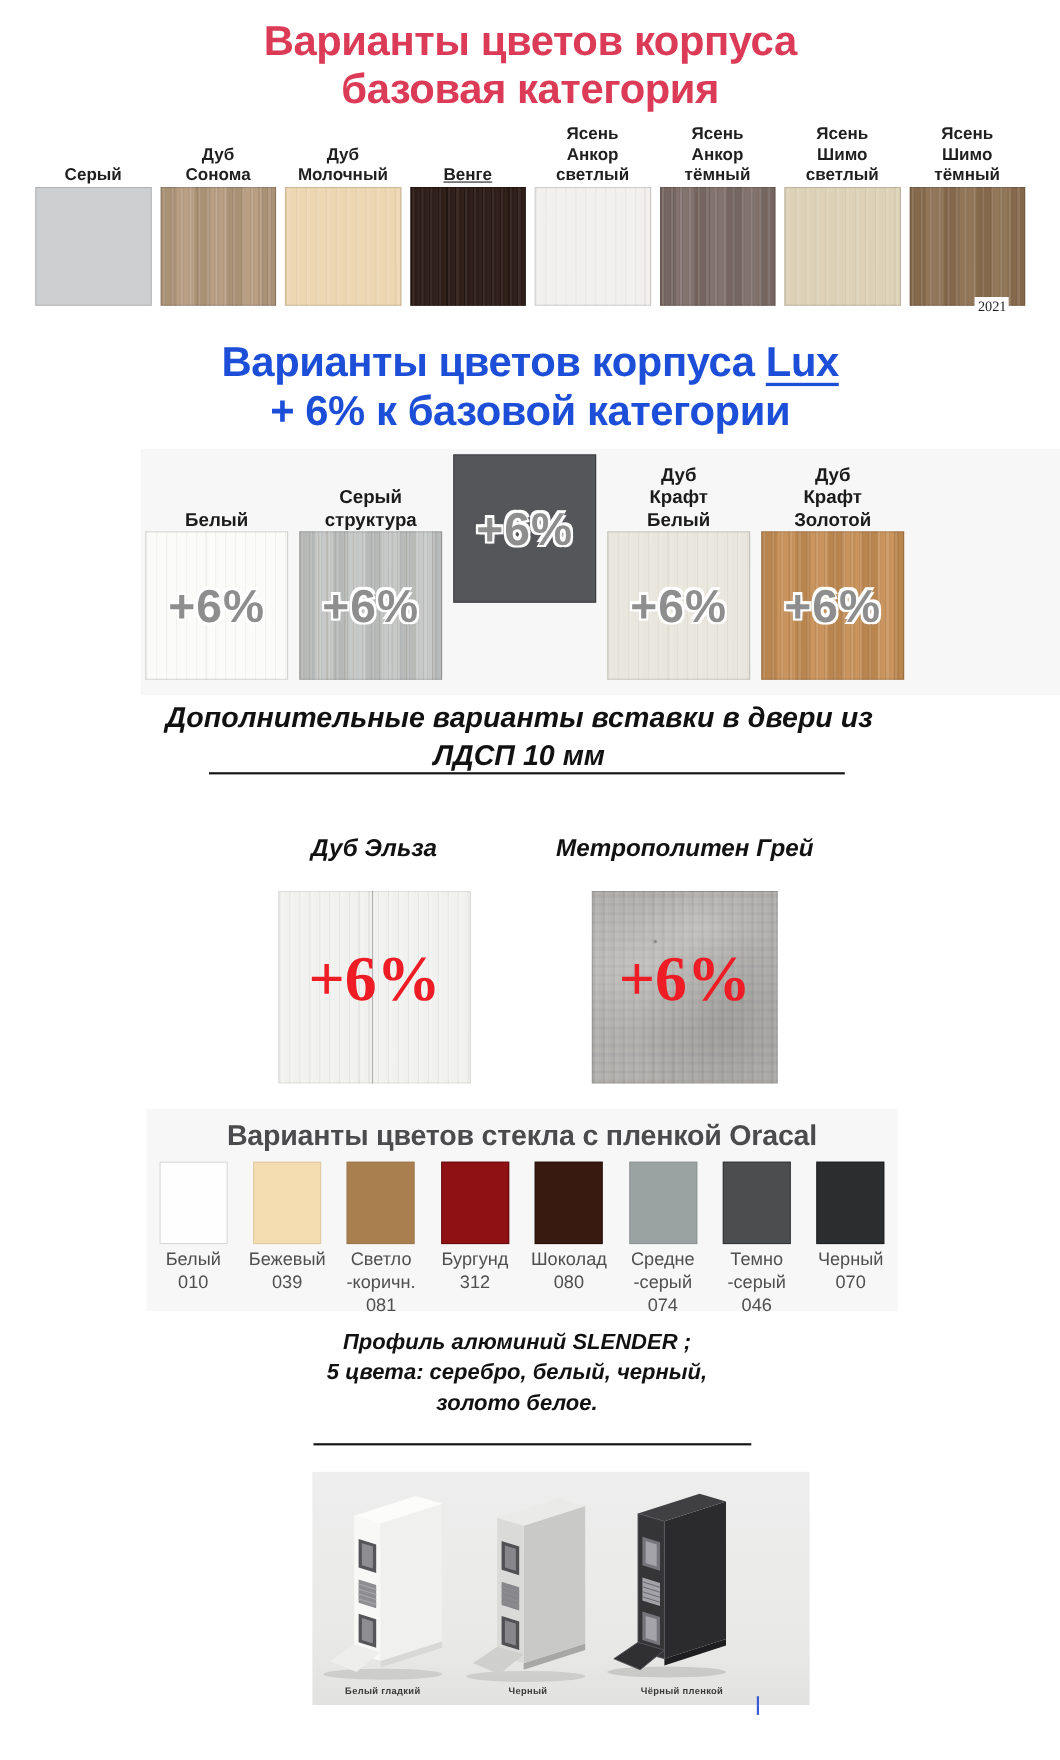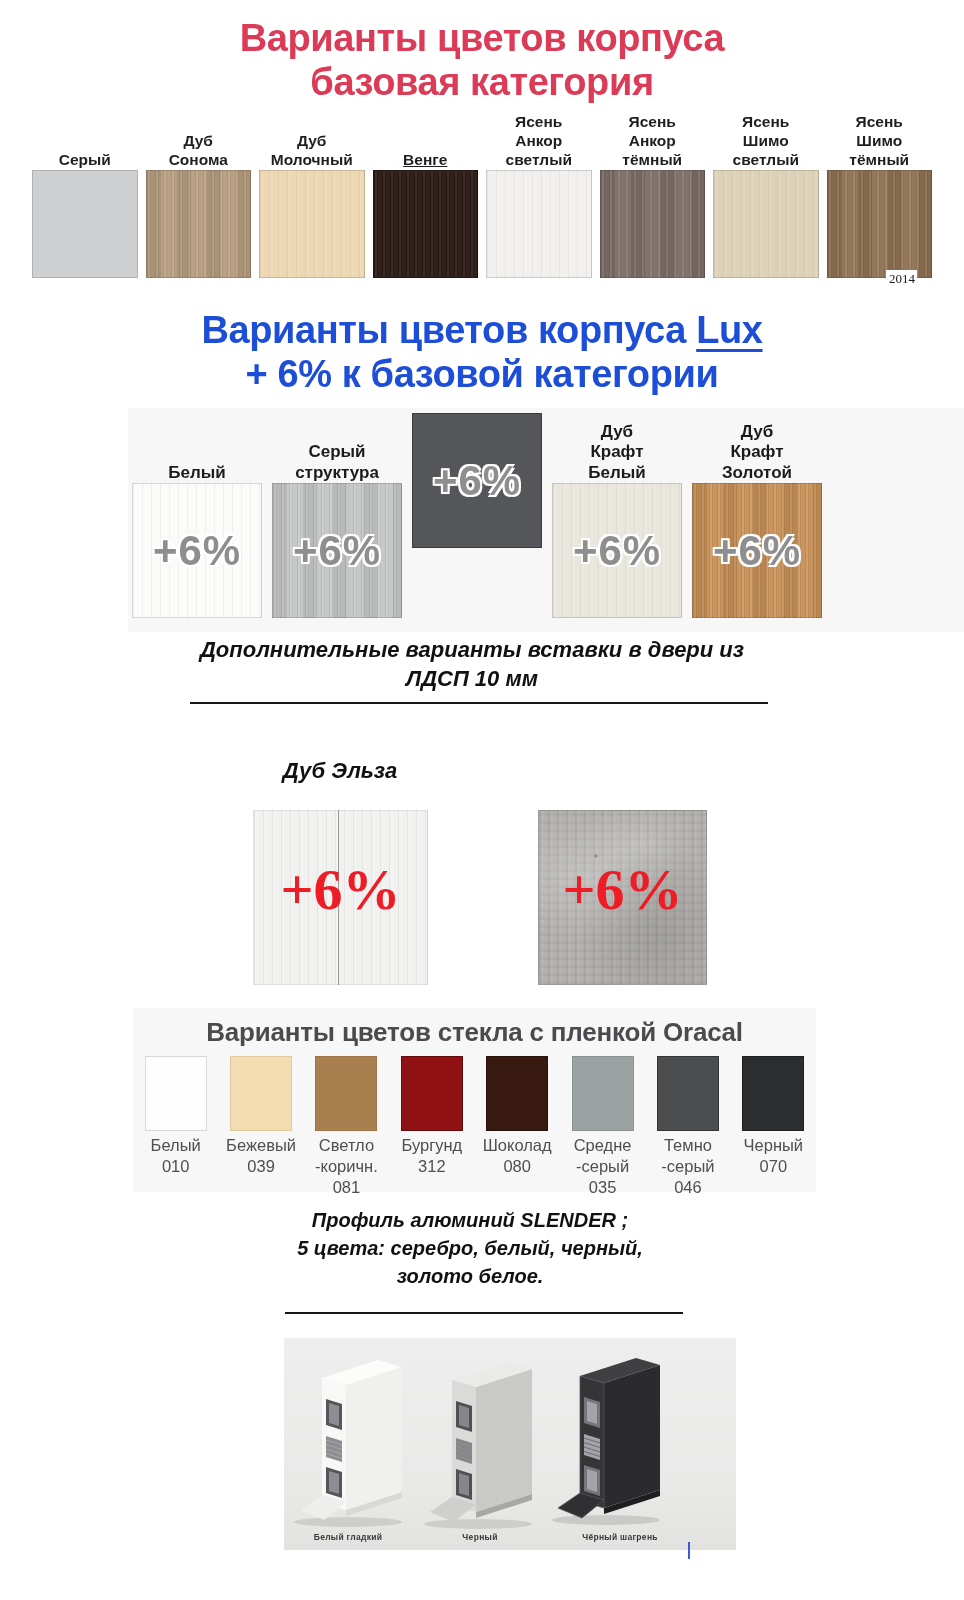--- a/index.html
+++ b/index.html
@@ -108,21 +108,21 @@
 светлый</div>
       <div class="sw tex-wood-soft" style="height: 108px; background-color: rgb(221, 210, 184);"></div>
     </div>
     <div class="cell" style="flex:1;margin:0 4px;">
       <div class="sw-label prewrap" style="height:52px;">Ясень
 Шимо
 тёмный</div>
       <div class="sw tex-wood" style="height: 108px; background-color: rgb(140, 112, 81);"></div>
     </div>
   </div>
-  <div class="abs watermark" style="left:886px;top:270px;width:31px;height:18px;">2014</div>
+  <div class="abs watermark" style="left:886px;top:270px;width:31px;height:18px;">2021</div>
 
   <div class="abs ttl" style="left: 0px; top: 308px; width: 964px; color: #1d4ed8;">
     <div><span>Варианты цветов корпуса </span><span class="lux-u">Lux</span></div>
     <div>+ 6% к базовой категории</div>
   </div>
 
   <div class="abs panel" style="left:128px;top:408px;width:836px;height:224px;">
     <div class="abs row" style="left:4px;top:5px;">
       <div class="cell" style="width:130px;margin-right:10px;">
         <div class="lux-label prewrap" style="height:70px;">Белый</div>
@@ -154,25 +154,26 @@
         <div class="lux-label prewrap" style="height:70px;">Дуб
 Крафт
 Золотой</div>
         <div class="sw tex-wood" style="height: 135px; display: flex; align-items: center; justify-content: center; background-color: rgb(198, 142, 85);">
           <span class="plus-gray" style="color: rgb(142, 142, 142);">+6%</span>
         </div>
       </div>
     </div>
   </div>
 
-  <div class="abs ital prewrap" style="left:0;top:636px;width:944px;font-size:22px;line-height:1.3;">Дополнительные варианты вставки в двери из
+  <div class="abs ital prewrap" style="left:0;top:636px;width:944px;font-size:26px;line-height:1.3;">Дополнительные варианты вставки в двери из
 ЛДСП 10 мм</div>
   <div class="abs hline" style="left:190px;top:702px;width:578px;"></div>
 
   <div class="abs ital" style="left:240px;top:758px;width:200px;font-size:22px;">Дуб Эльза</div>
+  <div class="abs ital" style="left:490px;top:758px;width:265px;font-size:22px;">Метрополитен Грей</div>
 
   <div class="abs sw tex-crack" style="left: 253px; top: 810px; width: 175px; height: 175px; border-color: rgba(0, 0, 0, 0.08); display: flex; align-items: center; justify-content: center; background-color: rgb(241, 241, 239);">
     <span class="plus-red" style="transform: translateY(-8px); color: rgb(238, 28, 37);">+6%</span>
   </div>
   <div class="abs sw tex-concrete" style="left: 538px; top: 810px; width: 169px; height: 175px; border-color: rgba(0, 0, 0, 0.12); display: flex; align-items: center; justify-content: center; background-color: rgb(178, 177, 174);">
     <span class="plus-red" style="transform: translateY(-8px); color: rgb(238, 28, 37);">+6%</span>
   </div>
 
   <div class="abs panel" style="left:133px;top:1008px;width:683px;height:184px;">
     <div class="or-head" style="margin-top: 9px; color: rgb(75, 75, 77);">Варианты цветов стекла с пленкой Oracal</div>
@@ -200,21 +201,21 @@
       </div>
       <div class="cell" style="flex:1;">
         <div class="sw dark" style="width: 62px; height: 75px; margin: 0px auto; background-color: rgb(56, 26, 16);"></div>
         <div class="or-label prewrap">Шоколад
 080</div>
       </div>
       <div class="cell" style="flex:1;">
         <div class="sw" style="width: 62px; height: 75px; margin: 0px auto; border-color: rgba(0, 0, 0, 0.1); background-color: rgb(155, 163, 162);"></div>
         <div class="or-label prewrap">Средне
 -серый
-035</div>
+074</div>
       </div>
       <div class="cell" style="flex:1;">
         <div class="sw dark" style="width: 62px; height: 75px; margin: 0px auto; background-color: rgb(75, 77, 79);"></div>
         <div class="or-label prewrap">Темно
 -серый
 046</div>
       </div>
       <div class="cell" style="flex:1;">
         <div class="sw dark" style="width: 62px; height: 75px; margin: 0px auto; background-color: rgb(44, 45, 47);"></div>
         <div class="or-label prewrap">Черный
@@ -279,18 +280,18 @@
       <line class="ridge" x1="36" y1="88" x2="52" y2="93" stroke-width="1"></line>
       <line class="ridge" x1="36" y1="92.5" x2="52" y2="97.5" stroke-width="1"></line>
       <line class="ridge" x1="36" y1="97" x2="52" y2="102" stroke-width="1"></line>
       <line class="ridge" x1="36" y1="101.5" x2="52" y2="106.5" stroke-width="1"></line>
       <polygon class="f-hole" points="36,115 52,120 52,146 36,141"></polygon>
       <polygon class="f-holein" points="39,119 49,122 49,142 39,139"></polygon>
     </svg>
 
     <span class="ph-label" style="left:19px;bottom:8px;width:90px;">Белый гладкий</span>
     <span class="ph-label" style="left:151px;bottom:8px;width:90px;">Черный</span>
-    <span class="ph-label" style="left:281px;bottom:8px;width:110px;">Чёрный шагрень</span>
+    <span class="ph-label" style="left:281px;bottom:8px;width:110px;">Чёрный пленкой</span>
   </div>
 
   <div class="abs" style="left: 688px; top: 1542px; width: 2px; height: 17px; background-color: rgb(59, 91, 214);"></div>
 
 </div>
 
 </body></html>

